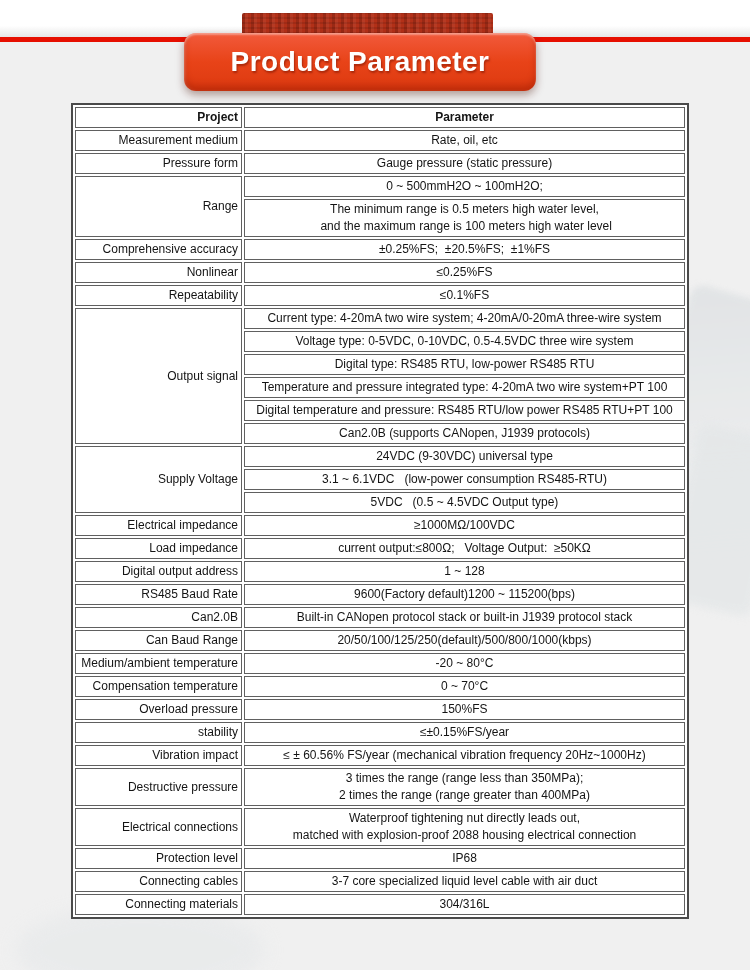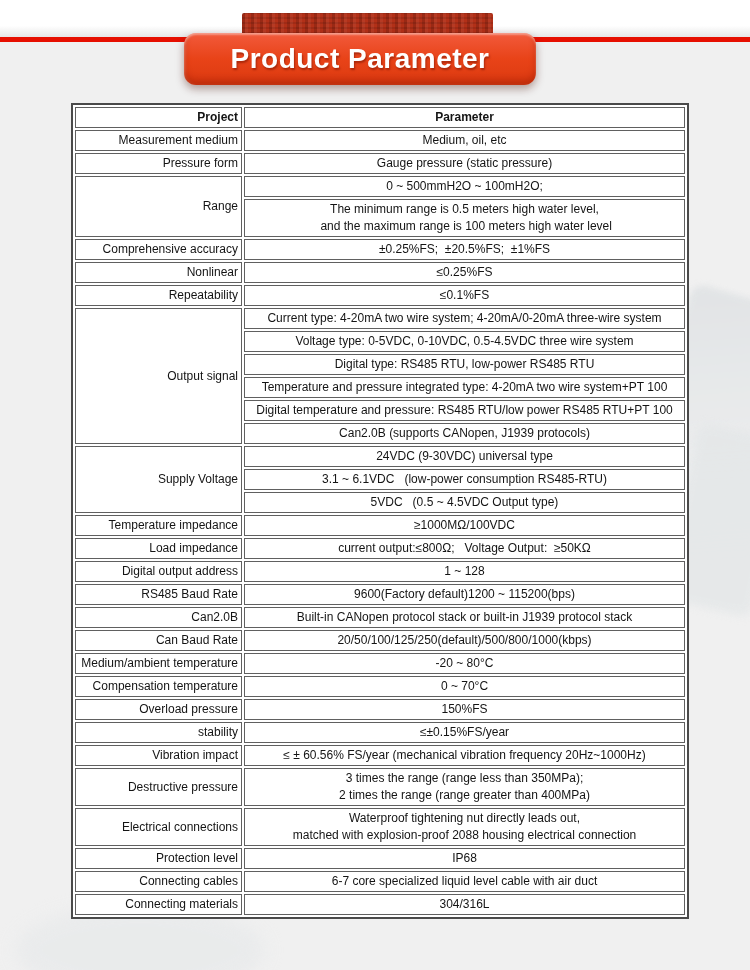--- a/index.html
+++ b/index.html
@@ -46,21 +46,21 @@
   .ribbon{
     position:absolute;left:242px;top:13px;width:251px;height:26px;
     background:
       repeating-linear-gradient(90deg,rgba(0,0,0,.14) 0 3px,rgba(255,255,255,.05) 3px 6px,rgba(0,0,0,0) 6px 9px),
       repeating-linear-gradient(0deg,rgba(0,0,0,.10) 0 2px,rgba(0,0,0,0) 2px 5px),
       var(--ribbon-red);
     border-radius:2px;
     z-index:2;
   }
   .banner{
-    position:absolute;left:184px;top:33px;width:352px;height:52px;
+    position:absolute;left:184px;top:33px;width:352px;height:58px;
     background:linear-gradient(180deg,#f25a3c 0%,#e84318 50%,#dc3a10 100%);
     border-radius:12px;
     box-shadow:
       0 4px 8px rgba(70,15,0,.38),
       inset 0 2px 2px rgba(255,255,255,.38),
       inset 0 -5px 7px rgba(150,25,0,.45),
       inset 2px 0 3px rgba(255,255,255,.15);
     display:flex;align-items:center;justify-content:center;
     z-index:3;
   }
@@ -114,21 +114,21 @@
   <thead>
     <tr>
       <th class="col-label">Project</th>
       <th class="col-value">Parameter</th>
     </tr>
   </thead>
   <tbody id="tbody">
       <tr>
         <td class="label-cell" rowspan="1">Measurement medium</td>
         <td class="value-cell">
-          <div class="cell-line">Medium, oil, etc</div>
+          <div class="cell-line">Rate, oil, etc</div>
         </td>
       </tr>
       <tr>
         <td class="label-cell" rowspan="1">Pressure form</td>
         <td class="value-cell">
           <div class="cell-line">Gauge pressure (static pressure)</div>
         </td>
       </tr>
       <tr>
         <td class="label-cell" rowspan="2">Range</td>
@@ -201,21 +201,21 @@
         <td class="value-cell">
           <div class="cell-line">3.1 ~ 6.1VDC   (low-power consumption RS485-RTU)</div>
         </td>
       </tr>
       <tr>
         <td class="value-cell">
           <div class="cell-line">5VDC   (0.5 ~ 4.5VDC Output type)</div>
         </td>
       </tr>
       <tr>
-        <td class="label-cell" rowspan="1">Temperature impedance</td>
+        <td class="label-cell" rowspan="1">Electrical impedance</td>
         <td class="value-cell">
           <div class="cell-line">≥1000MΩ/100VDC</div>
         </td>
       </tr>
       <tr>
         <td class="label-cell" rowspan="1">Load impedance</td>
         <td class="value-cell">
           <div class="cell-line">current output:≤800Ω;   Voltage Output:  ≥50KΩ</div>
         </td>
       </tr>
@@ -231,21 +231,21 @@
           <div class="cell-line">9600(Factory default)1200 ~ 115200(bps)</div>
         </td>
       </tr>
       <tr>
         <td class="label-cell" rowspan="1">Can2.0B</td>
         <td class="value-cell">
           <div class="cell-line">Built-in CANopen protocol stack or built-in J1939 protocol stack</div>
         </td>
       </tr>
       <tr>
-        <td class="label-cell" rowspan="1">Can Baud Rate</td>
+        <td class="label-cell" rowspan="1">Can Baud Range</td>
         <td class="value-cell">
           <div class="cell-line">20/50/100/125/250(default)/500/800/1000(kbps)</div>
         </td>
       </tr>
       <tr>
         <td class="label-cell" rowspan="1">Medium/ambient temperature</td>
         <td class="value-cell">
           <div class="cell-line">-20 ~ 80°C</div>
         </td>
       </tr>
@@ -289,21 +289,21 @@
       </tr>
       <tr>
         <td class="label-cell" rowspan="1">Protection level</td>
         <td class="value-cell">
           <div class="cell-line">IP68</div>
         </td>
       </tr>
       <tr>
         <td class="label-cell" rowspan="1">Connecting cables</td>
         <td class="value-cell">
-          <div class="cell-line">6-7 core specialized liquid level cable with air duct</div>
+          <div class="cell-line">3-7 core specialized liquid level cable with air duct</div>
         </td>
       </tr>
       <tr>
         <td class="label-cell" rowspan="1">Connecting materials</td>
         <td class="value-cell">
           <div class="cell-line">304/316L</div>
         </td>
       </tr>
     </tbody>
 </table>

